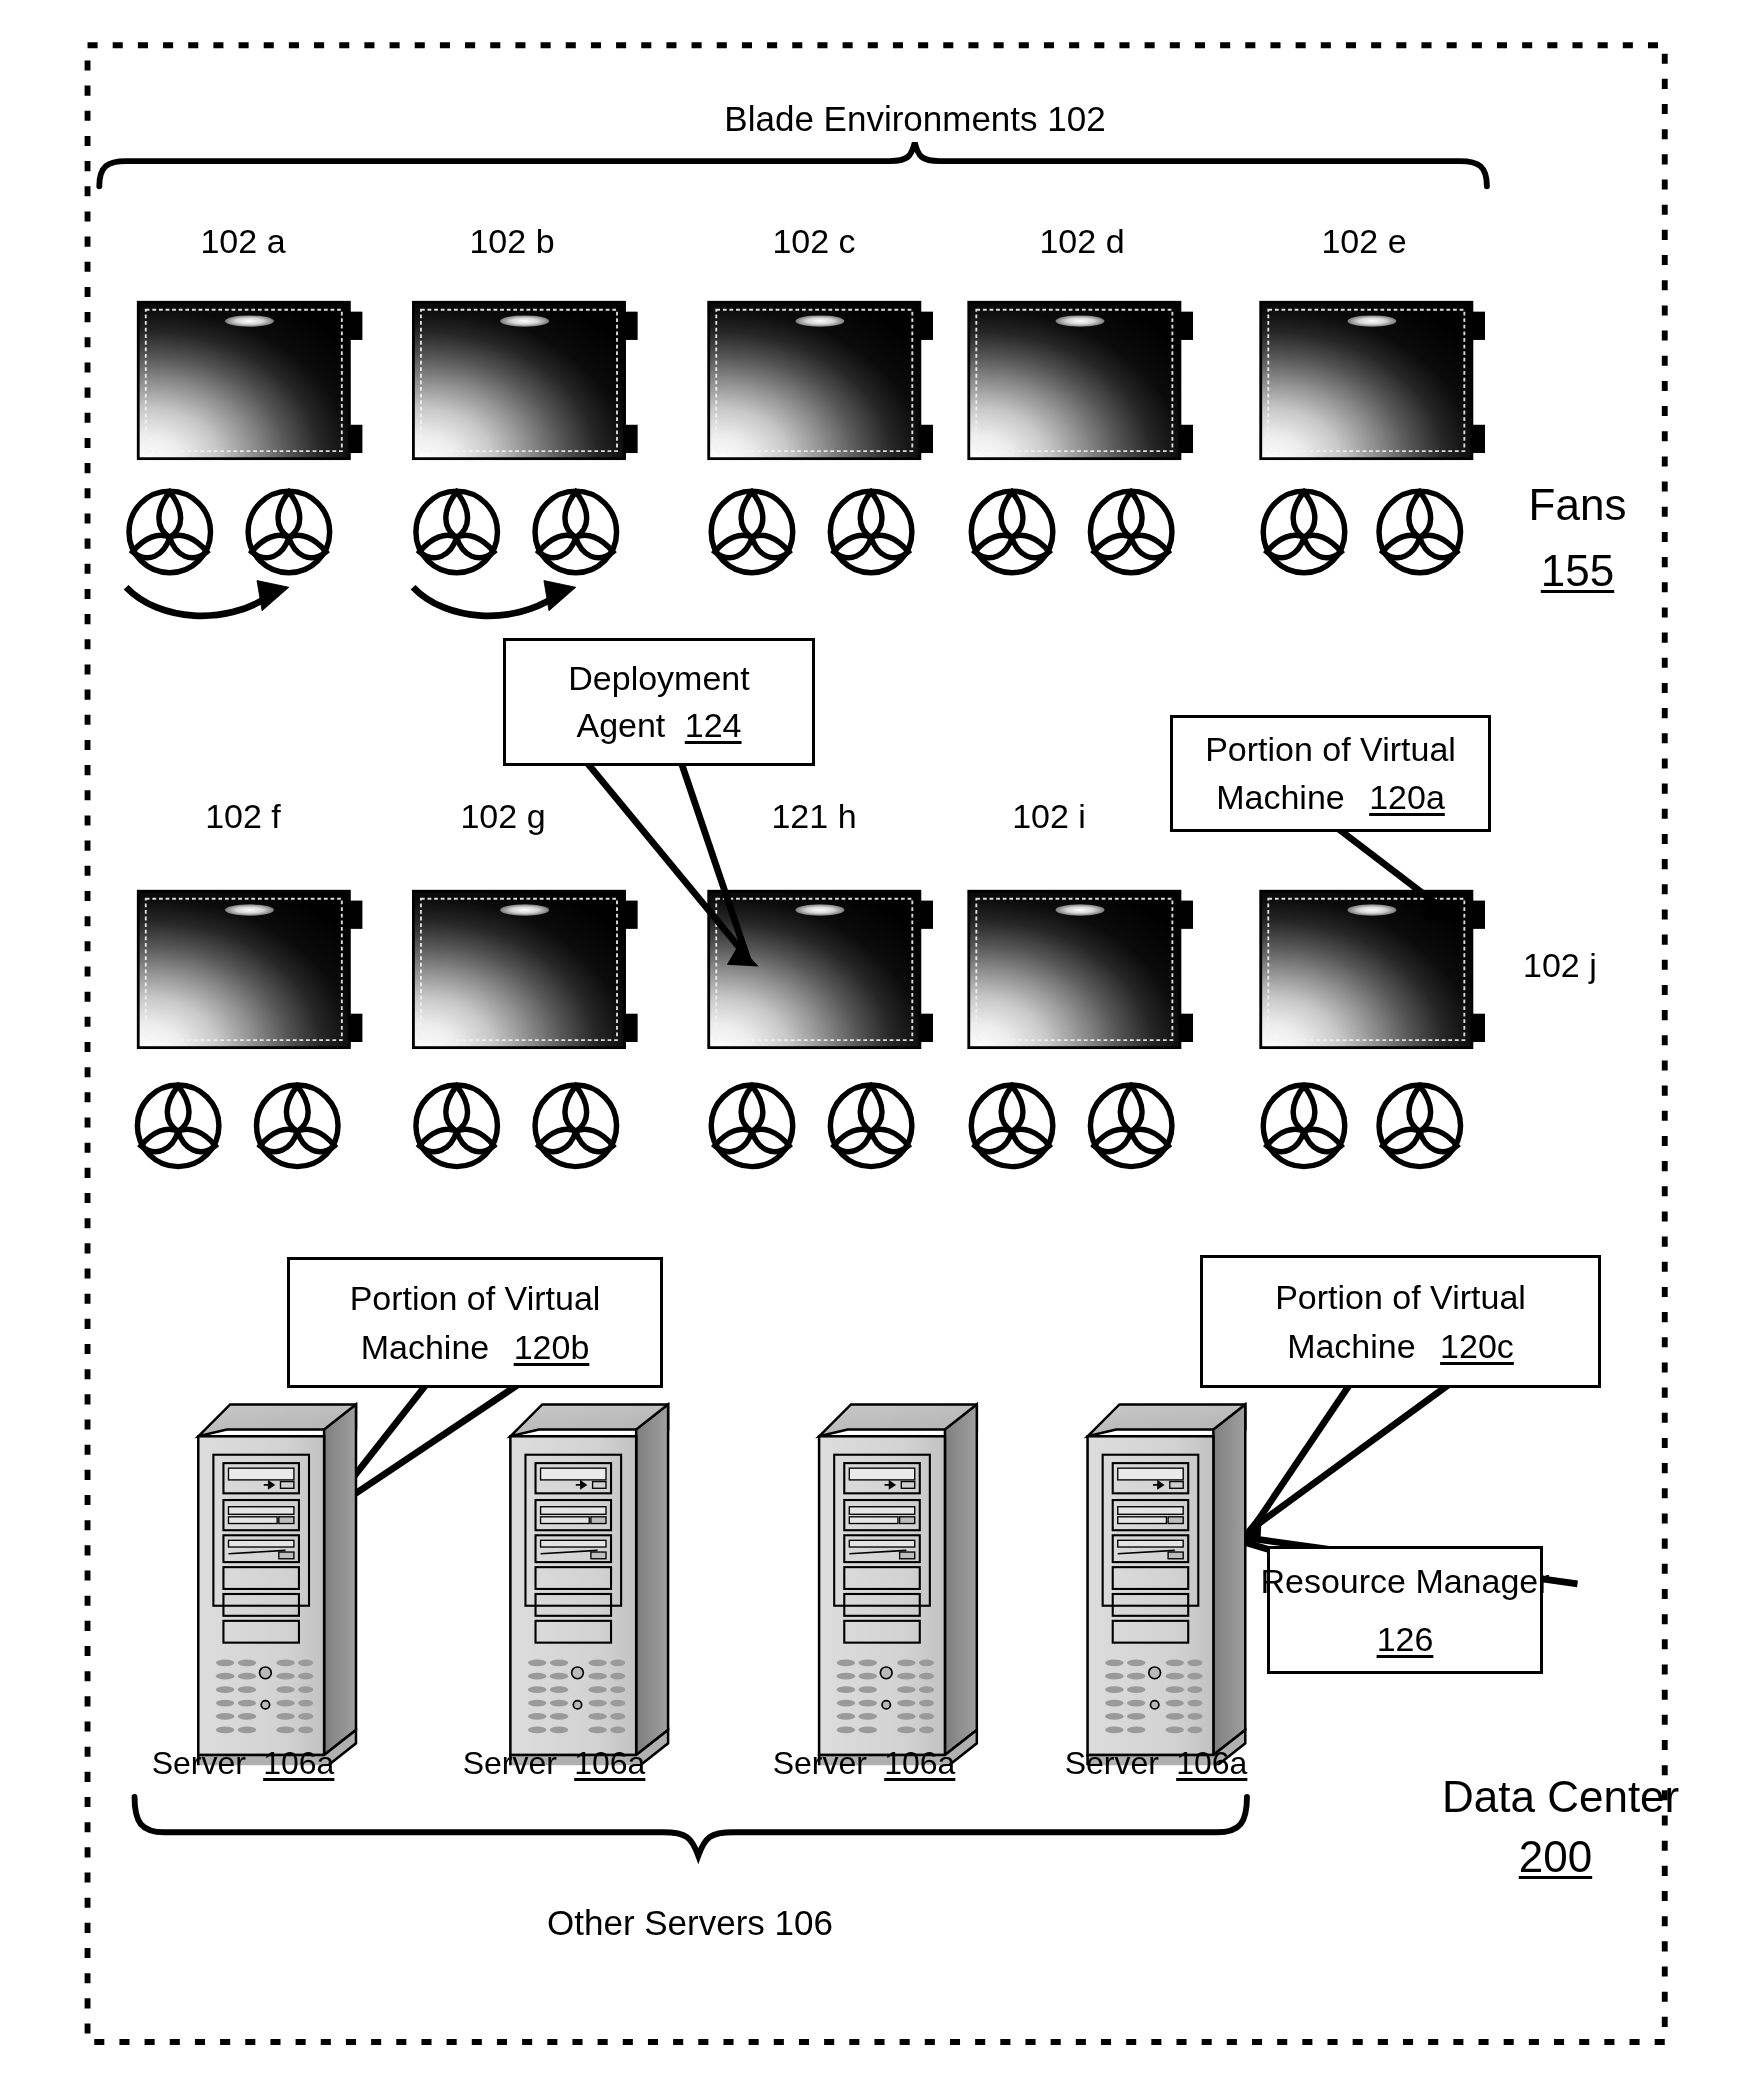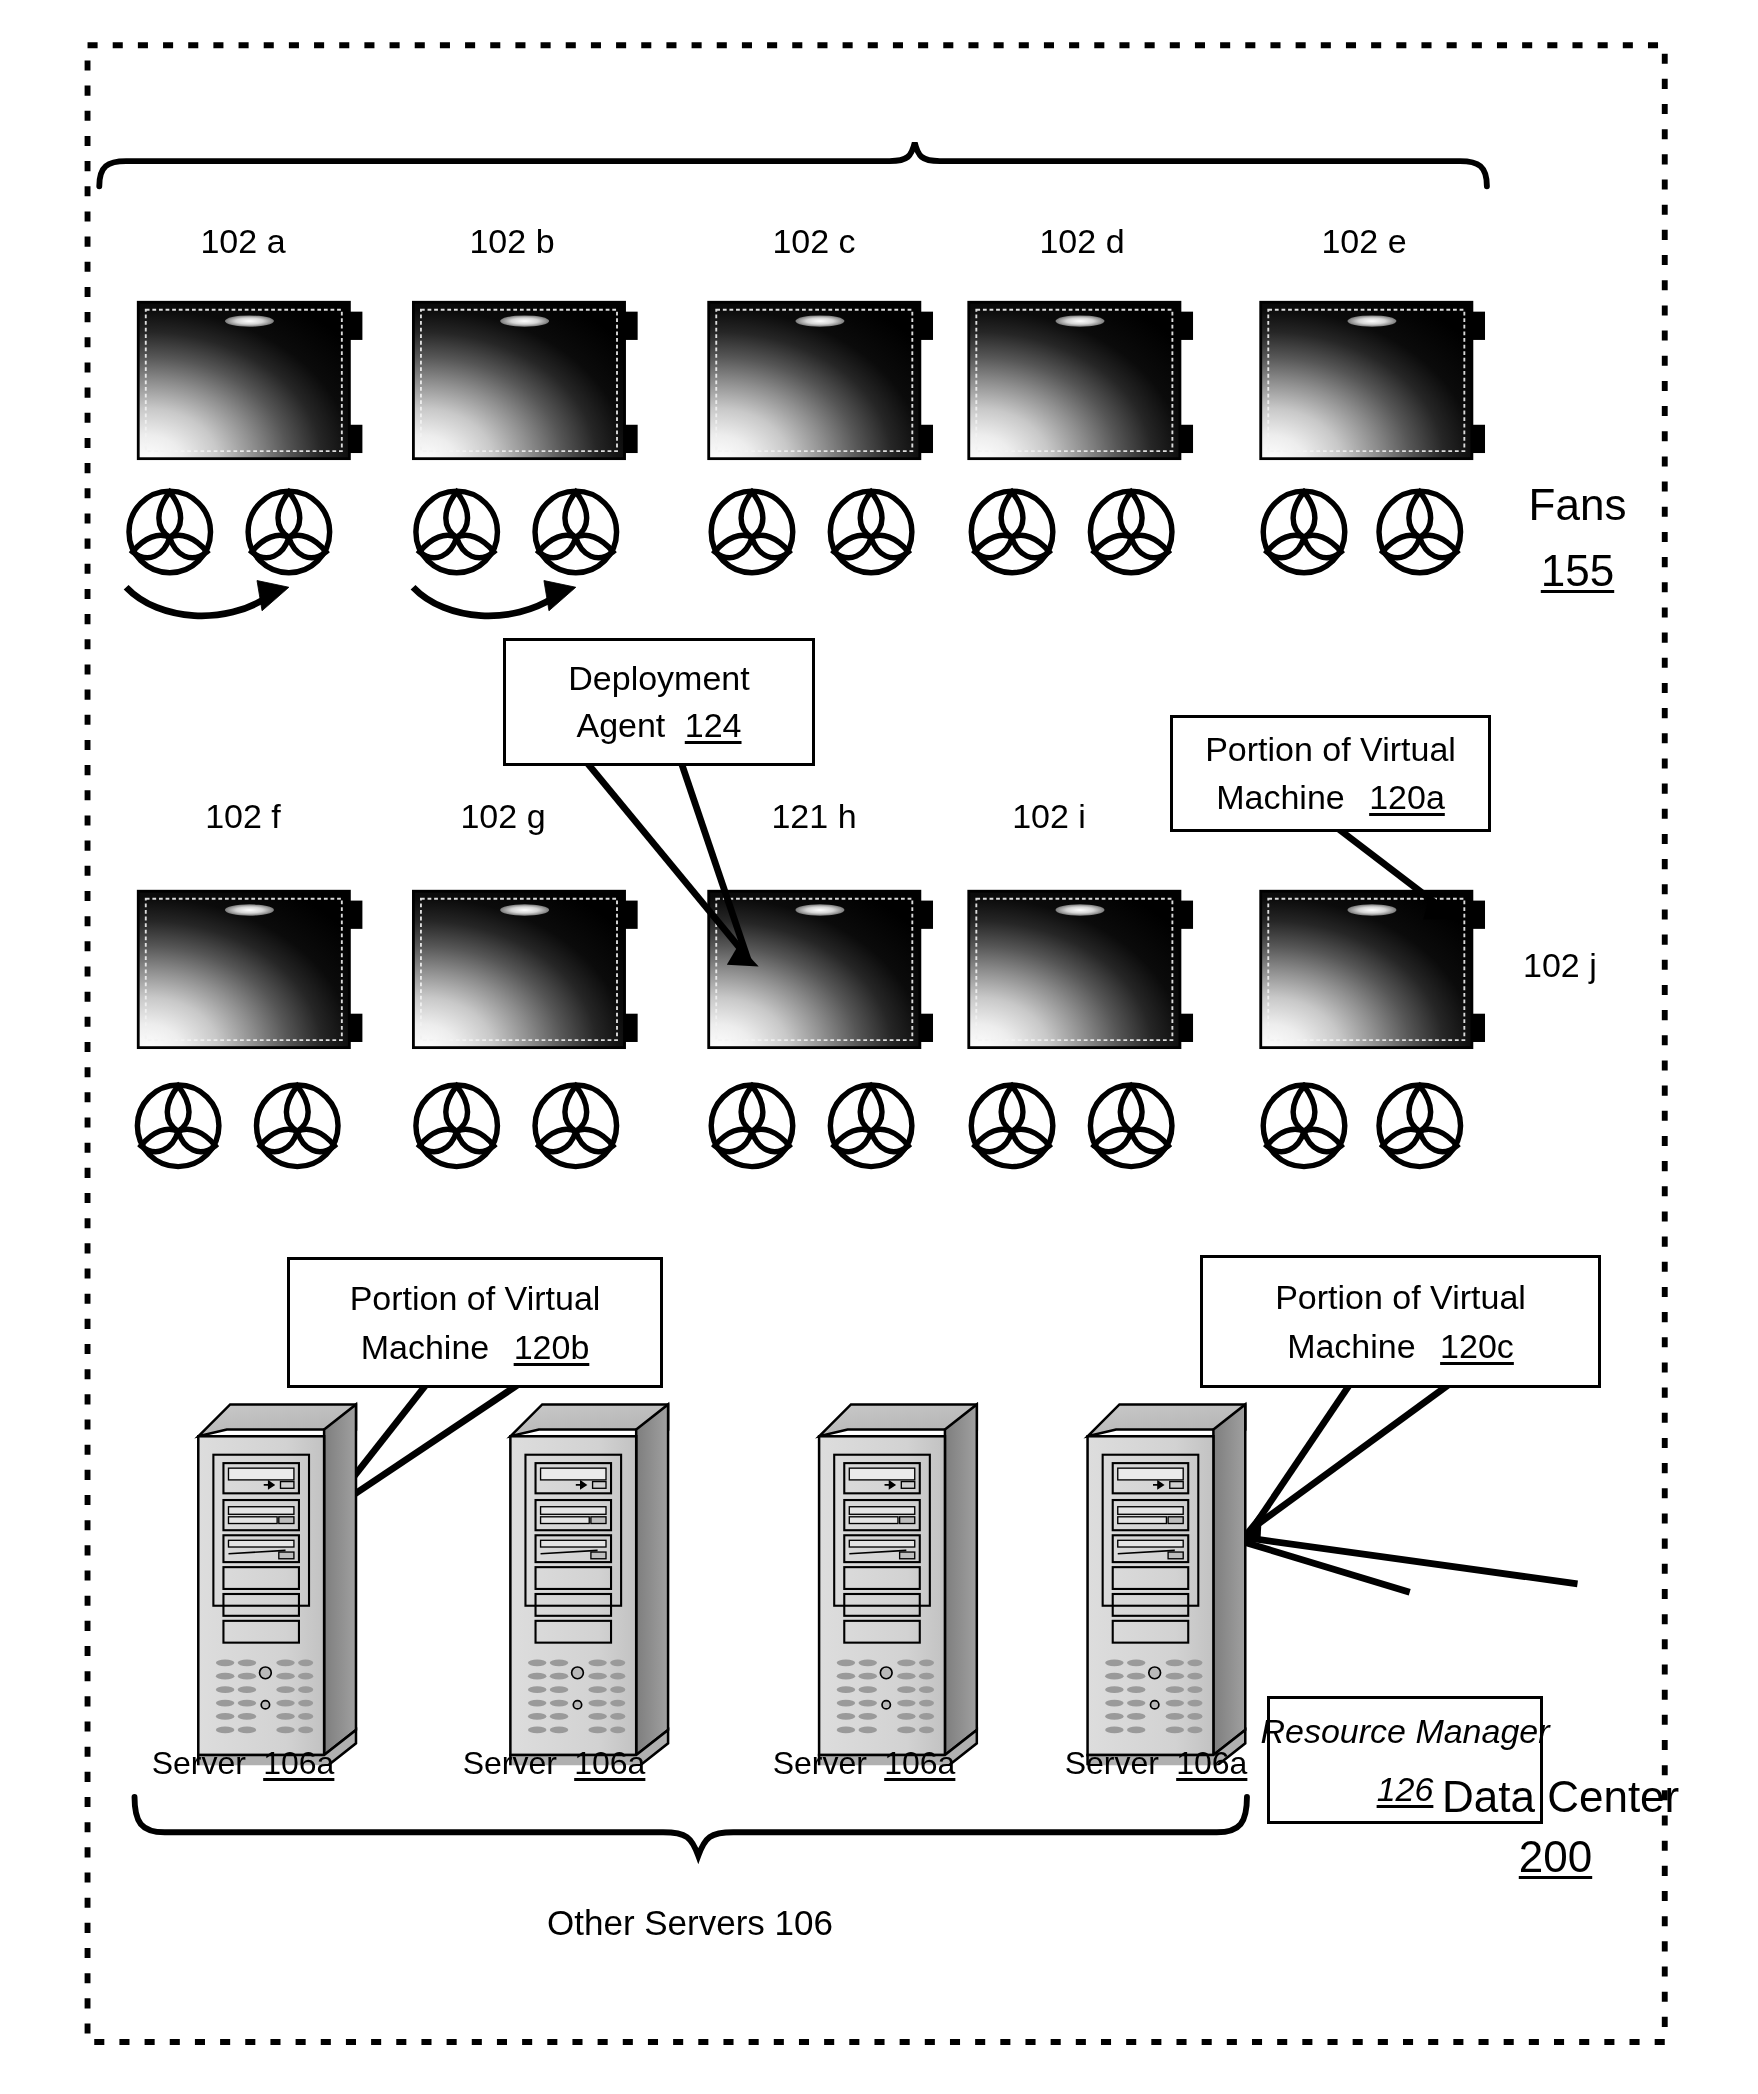--- a/index.html
+++ b/index.html
@@ -251,20 +251,21 @@
       <path d="M160 2142
                C 160 2172, 168 2184, 196 2184
                L 790 2184
                C 818 2184, 824 2190, 832 2212
                C 840 2190, 846 2184, 874 2184
                L 1450 2184
                C 1478 2184, 1486 2172, 1486 2142"></path>
     </g>
   </svg>
 
+  <div class="txt t-title center-x" style="left:915px; top:99px;">Blade Environments 102</div>
 
   <div class="txt t-blade center-x" style="left:243px;  top:222px;">102 a</div>
   <div class="txt t-blade center-x" style="left:512px;  top:222px;">102 b</div>
   <div class="txt t-blade center-x" style="left:814px;  top:222px;">102 c</div>
   <div class="txt t-blade center-x" style="left:1082px; top:222px;">102 d</div>
   <div class="txt t-blade center-x" style="left:1364px; top:222px;">102 e</div>
 
   <div class="txt t-side" style="left:1502px; top:480px; width:151px;">
     <div>Fans</div>
     <div class="u" style="margin-top:15px;">155</div>
@@ -302,21 +303,21 @@
   </div>
 
   <div class="callout-box" style="left:1200px; top:1255px; width:401px; height:133px;">
     <div class="line">Portion of Virtual</div>
     <div class="line" style="margin-top:10px;">
       <span>Machine</span>
       <span class="u" style="margin-left:15px;">120c</span>
     </div>
   </div>
 
-  <div class="callout-box" style="left:1267px; top:1696px; width:276px; height:128px;font-style:italic;">
+  <div class="callout-box" style="left:1267px; top:1546px; width:276px; height:128px;">
     <div class="line">Resource Manager</div>
     <div class="line u" style="margin-top:19px;">126</div>
   </div>
 
   <svg class="layer" viewBox="0 0 2096 2496" xmlns="http://www.w3.org/2000/svg" style="pointer-events:none;">
     <use href="#towerSym" x="228" y="1664" width="200" height="440"></use>
     <use href="#towerSym" x="600" y="1664" width="200" height="440"></use>
     <use href="#towerSym" x="968" y="1664" width="200" height="440"></use>
     <use href="#towerSym" x="1288" y="1664" width="200" height="440"></use>
   </svg>

